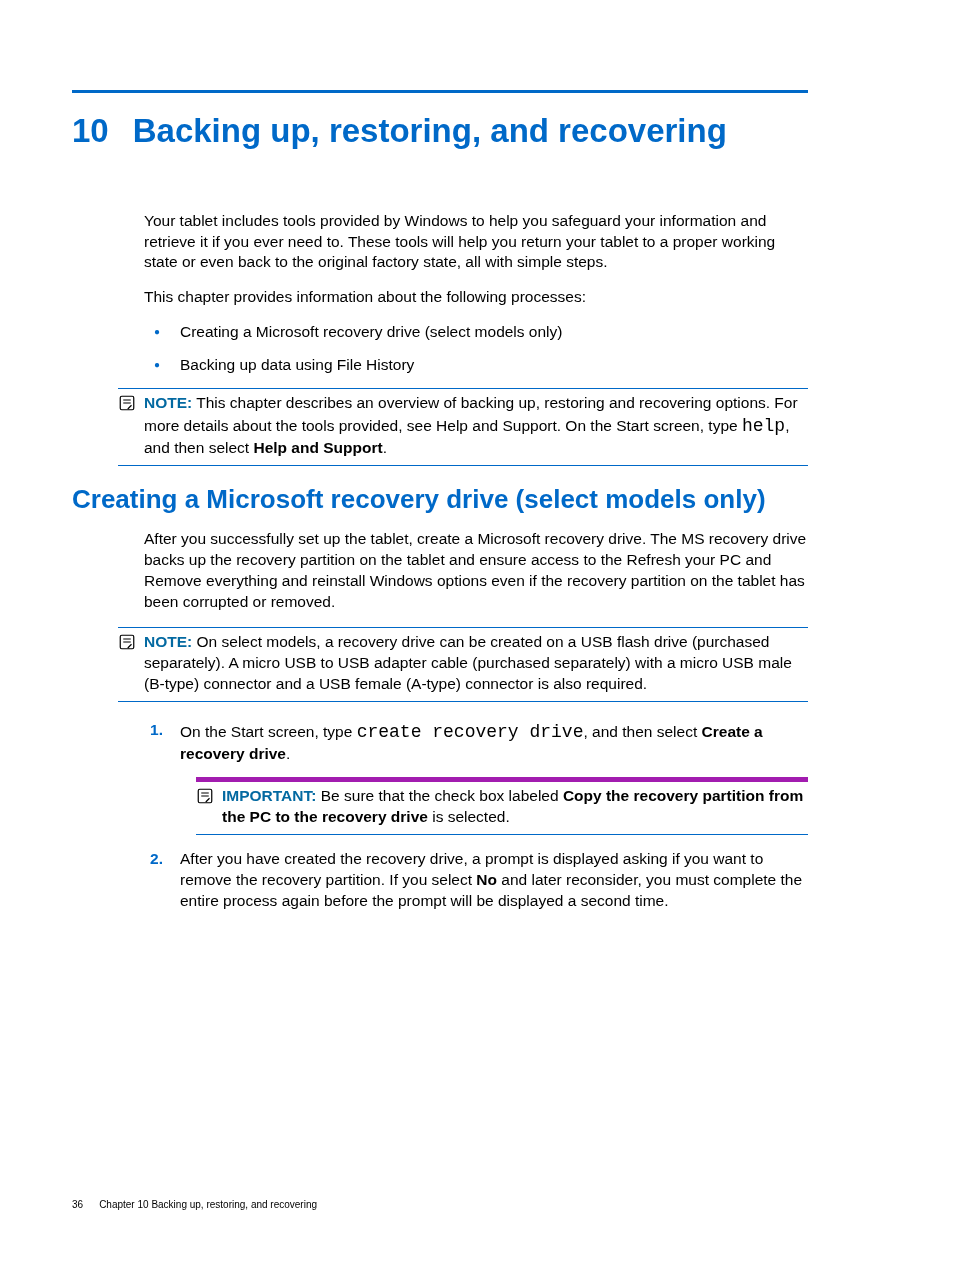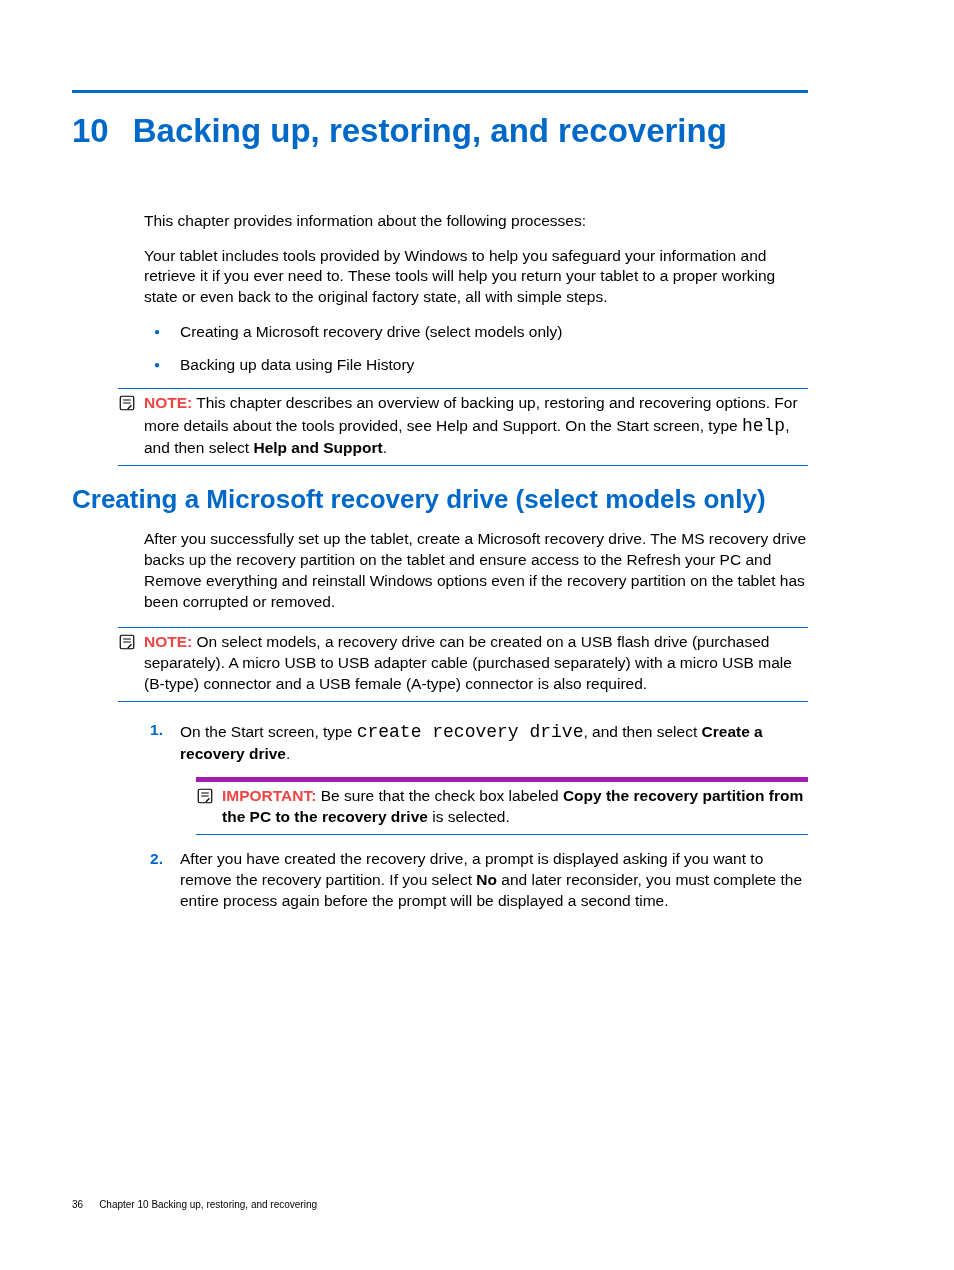--- a/index.html
+++ b/index.html
@@ -8,21 +8,21 @@
   .rule { border-top: 3px solid #0069c8; margin-bottom: 18px; }
   .chapter-title { color: #0069c8; font-size: 33px; font-weight: bold; line-height: 1.2; margin-bottom: 60px; }
   .chapter-number { display: inline-block; margin-right: 24px; }
   .body-block { margin-left: 72px; }
   .para { font-size: 15.5px; line-height: 1.35; margin-bottom: 14px; }
   ul.bullets { list-style: none; margin: 0 0 10px 0; }
   ul.bullets li { position: relative; padding-left: 36px; font-size: 15.5px; line-height: 1.35; margin-bottom: 12px; }
   ul.bullets li::before { content: "●"; color: #0069c8; position: absolute; left: 10px; top: 0; font-size: 10px; line-height: 20px; }
   .note { border-top: 1px solid #0069c8; border-bottom: 1px solid #0069c8; padding: 4px 0 6px 0; margin: 0 0 18px -26px; display: flex; gap: 6px; }
   .note-inner { font-size: 15.5px; line-height: 1.35; }
-  .note-label { color: #ef4444; font-weight: bold; }
+  .note-label { color: #0369a1; font-weight: bold; }
   .note-icon { flex: 0 0 20px; padding-top: 1px; }
   .note-icon svg { width: 18px; height: 18px; }
   .mono { font-family: Liberation Mono, monospace; font-size: 18px; }
   .bold { font-weight: bold; }
   h2.section { color: #0069c8; font-size: 26px; font-weight: bold; margin: 12px 0 14px 0; }
   ol.steps { list-style: none; counter-reset: step; }
   ol.steps > li { position: relative; padding-left: 36px; font-size: 15.5px; line-height: 1.35; margin-bottom: 14px; counter-increment: step; }
   ol.steps > li::before { content: counter(step) "."; color: #0069c8; font-weight: bold; position: absolute; left: 6px; top: 0; }
   .important { border-top: 5px solid #a21caf; border-bottom: 1px solid #0069c8; padding: 4px 0 6px 0; margin: 12px 0 14px 16px; display: flex; gap: 6px; }
   .footer { position: absolute; left: 72px; bottom: 60px; font-size: 10px; }
@@ -31,22 +31,22 @@
 </head>
 <body>
 
 <div class="page">
   <div class="rule"></div>
   <h1 class="chapter-title">
     <span class="chapter-number">10</span><span>Backing up, restoring, and recovering</span>
   </h1>
 
   <div class="body-block">
+    <p class="para">Your tablet includes tools provided by Windows to help you safeguard your information and retrieve it if you ever need to. These tools will help you return your tablet to a proper working state or even back to the original factory state, all with simple steps.</p>
     <p class="para">This chapter provides information about the following processes:</p>
-    <p class="para">Your tablet includes tools provided by Windows to help you safeguard your information and retrieve it if you ever need to. These tools will help you return your tablet to a proper working state or even back to the original factory state, all with simple steps.</p>
     <ul class="bullets">
       <li>Creating a Microsoft recovery drive (select models only)</li>
       <li>Backing up data using File History</li>
     </ul>
 
     <div class="note">
       <span class="note-icon">
         <svg viewBox="0 0 24 24" fill="none" stroke="#000" stroke-width="1.6">
           <rect x="3" y="3" width="18" height="18" rx="2"></rect>
           <path d="M7 8h10M7 12h10M13 20l5-5"></path>

